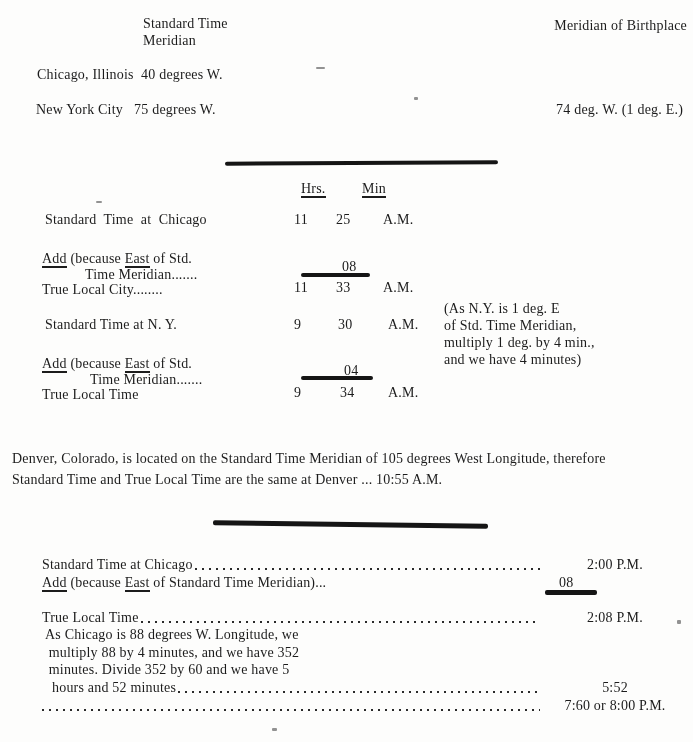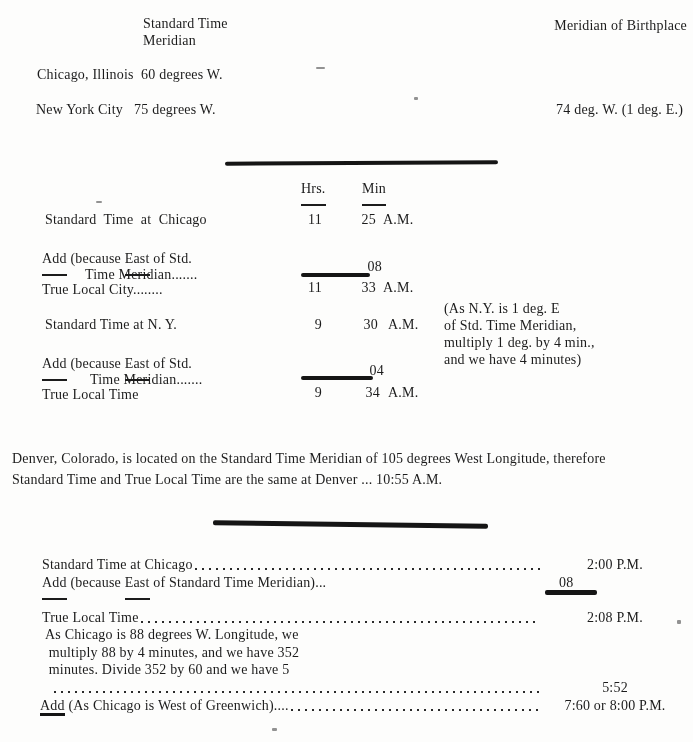--- a/index.html
+++ b/index.html
@@ -11,42 +11,42 @@
     font-family:"Liberation Serif", serif;
     color:#1c1c1c;
     font-size:14px;
     line-height:17px;
     letter-spacing:.2px;
     overflow:hidden;
   }
   .abs{position:absolute;}
   .t{white-space:pre;}
   .ml{white-space:pre-wrap;}
-  .u{border-bottom:2px solid #1c1c1c;padding-bottom:8px;}
+  .u{border-bottom:2px solid #1c1c1c;padding-bottom:0px;}
   .u3{border-bottom:3px solid #141414;}
   .bar{position:absolute;background:#151515;border-radius:2px;}
   .right{right:10px;text-align:right;}
-  .num{text-align:right;margin-left:16px;}
-  .numr{text-align:right;}
+  .num{text-align:left;}
+  .numr{text-align:left;}
   .lrow{position:absolute;display:flex;align-items:flex-end;left:42px;right:6px;}
   .lead{flex:1;height:2px;margin:0 3px 3px 2px;align-self:flex-end;
         background:repeating-linear-gradient(90deg,#2a2a2a 0 2px,transparent 2px 7px);}
   .lv{width:144px;white-space:pre;text-align:center;}
   .speck{position:absolute;background:#3a3a3a;opacity:.55;border-radius:1px;}
 </style>
 </head>
 <body>
 
 <div id="page">
 
   <div class="abs t" style="right:6px;top:17px">Meridian of Birthplace</div>
   <div class="abs ml" style="left:143px;top:15px">Standard Time
 Meridian</div>
 
-  <div class="abs t" style="left:37px;top:66px">Chicago, Illinois  60 degrees W.</div>
+  <div class="abs t" style="left:37px;top:66px">Chicago, Illinois  40 degrees W.</div>
   <div class="abs t" style="left:36px;top:101px">New York City   75 degrees W.</div>
   <div class="abs t right" style="top:101px">74 deg. W. (1 deg. E.)</div>
 
   <div class="bar" style="left:225px;top:161px;width:273px;height:4px;transform:rotate(-0.3deg)"></div>
 
   <div class="abs t" style="left:301px;top:180px"><span class="u">Hrs.</span></div>
   <div class="abs t" style="left:362px;top:180px"><span class="u">Min</span></div>
 
   <div class="abs t" style="left:45px;top:211px">Standard  Time  at  Chicago</div>
   <div class="abs t numr" style="left:294px;top:211px;width:28px">11</div>
@@ -99,26 +99,26 @@
     <span class="t">True Local Time</span>
     <span class="lead"></span>
     <span class="lv">2:08 P.M.</span>
   </div>
 
   <div class="abs ml" style="left:45px;top:626px;line-height:17.6px">As Chicago is 88 degrees W. Longitude, we
  multiply 88 by 4 minutes, and we have 352
  minutes. Divide 352 by 60 and we have 5</div>
 
   <div class="lrow" style="top:679px;left:52px">
+    <span class="t">hours and 52 minutes</span>
     <span class="lead"></span>
     <span class="lv">5:52</span>
   </div>
 
   <div class="lrow" style="top:697px;left:40px">
-    <span class="t"><span class="u3">Add</span><span> (As Chicago is West of Greenwich)....</span></span>
     <span class="lead"></span>
     <span class="lv">7:60 or 8:00 P.M.</span>
   </div>
 
   <div class="speck" style="left:316px;top:67px;width:9px;height:2px"></div>
   <div class="speck" style="left:414px;top:97px;width:4px;height:3px"></div>
   <div class="speck" style="left:96px;top:201px;width:6px;height:2px"></div>
   <div class="speck" style="left:677px;top:620px;width:4px;height:4px"></div>
   <div class="speck" style="left:272px;top:728px;width:5px;height:3px"></div>
 

